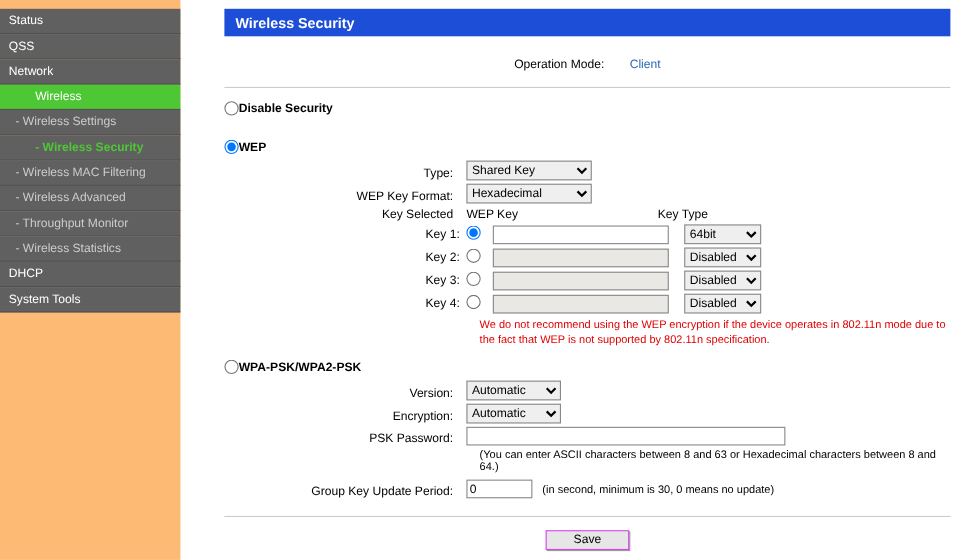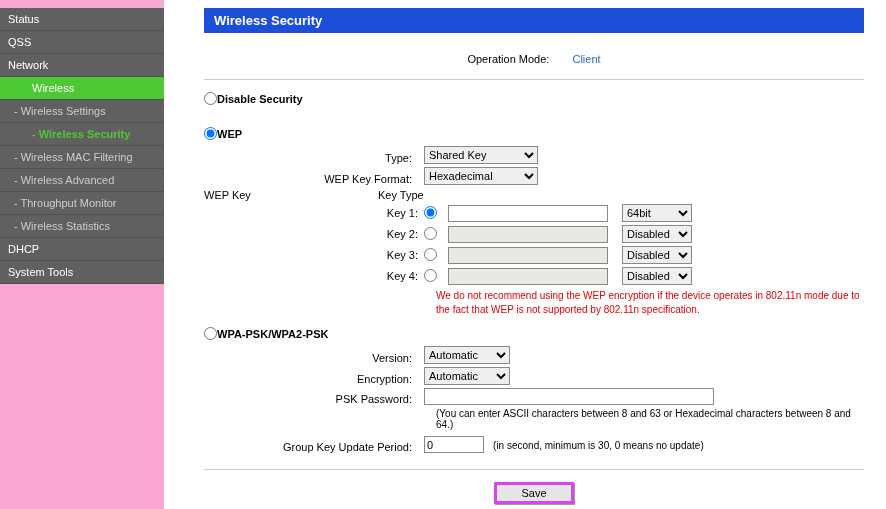--- a/index.html
+++ b/index.html
@@ -1,18 +1,18 @@
 <!DOCTYPE html>
 <html><head>
 <meta charset="utf-8">
 <style>
   * { box-sizing: border-box; margin: 0; padding: 0; }
   body { font-family: Arial, sans-serif; font-size: 11px; background: #fff; }
   .container { display: flex; width: 886px; height: 509px; }
-  .sidebar { width: 164px; background: #f9a8d4; padding-top: 8px; }
+  .sidebar { width: 164px; background: #fdba74; padding-top: 8px; }
   .nav-item { padding: 4px 8px; color: #fff; background: #606060; border-bottom: 1px solid #505050; cursor: pointer; font-size: 11px; line-height: 14px; }
   .nav-item.active { background: #4ec734; padding-left: 32px; }
   .nav-sub { padding-left: 14px; background: #606060; color: #ccc; }
   .nav-sub.active { color: #4ec734; background: #606060; font-weight: bold; }
   .main { flex: 1; padding: 8px 22px 0 40px; }
   .header-bar { background: #1d4ed8; color: #fff; font-weight: bold; padding: 5px 10px; font-size: 13px; margin-bottom: 20px; }
   .op-row { text-align: center; font-size: 11px; margin-bottom: 14px; }
   .op-row .op-label { display:inline-block; margin-right: 20px; }
   .op-row .op-value { color: #2a6ab5; }
   .hr { border:none; border-top:1px solid #ccc; margin: 4px 0 12px; }
@@ -37,21 +37,21 @@
   .key-table-header .c3 { }
   .key-row { display:flex; align-items:center; margin:3px 0; }
   .key-row .k-label { width:220px; text-align:right; padding-right:6px; font-size:11px; }
   .key-row .k-radio { width: 24px; text-align:left; }
   .key-row .k-input { width:174px; }
   .key-row .k-type { }
   .warn { color: #e00000; font-size: 10px; margin-left: 232px; margin-top: 4px; margin-bottom: 10px; line-height: 14px; }
   .hint { font-size: 10px; margin-left: 232px; margin-top: 2px; }
   .inline-hint { font-size: 10px; margin-left: 6px; }
   .save-row { text-align:center; margin-top: 12px; }
-  button.save { font-size: 11px; padding: 2px 24px; border: 3px solid #d946ef; background: #e6e6e6; box-shadow: 1px 1px 0 #999; }
+  button.save { font-size: 11px; padding: 2px 24px; border: 1px solid #d946ef; background: #e6e6e6; box-shadow: 1px 1px 0 #999; }
   input[type=radio] { margin:0; }
 </style>
 </head>
 <body>
 
 <div class="container">
   <div class="sidebar">
     <div class="nav-item">Status</div>
     <div class="nav-item">QSS</div>
     <div class="nav-item">Network</div>
@@ -99,20 +99,21 @@
     <div class="form-row">
       <div class="label-col">WEP Key Format:</div>
       <div class="ctrl-col">
         <select class="sel-med">
           <option>Hexadecimal</option>
         </select>
       </div>
     </div>
 
     <div class="key-table-header">
+      <div class="c1">Key Selected</div>
       <div class="c2">WEP Key</div>
       <div class="c3">Key Type</div>
     </div>
 
     <div class="key-row">
       <div class="k-label">Key 1:</div>
       <div class="k-radio"><input type="radio" name="wepkey" checked="" style=""></div>
       <div class="k-input"><input type="text" class="wep-input enabled" style=""></div>
       <div class="k-type"><select class="sel-key"><option>64bit</option></select></div>
     </div>

